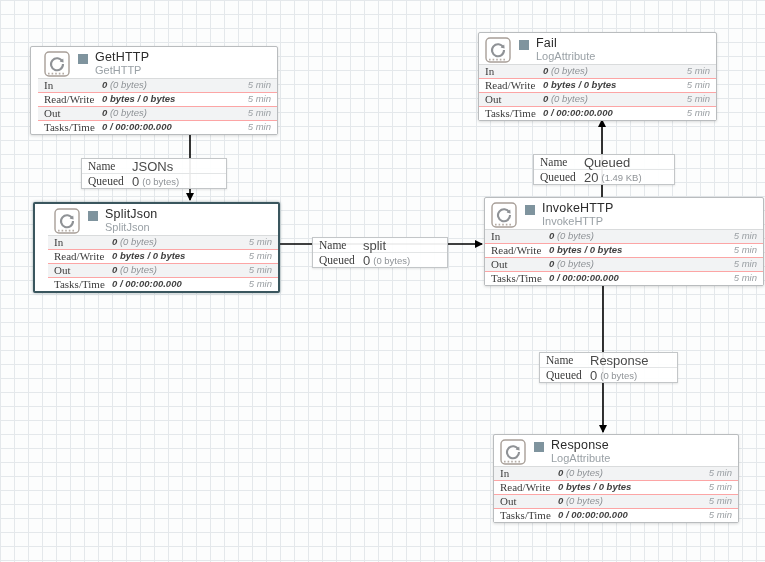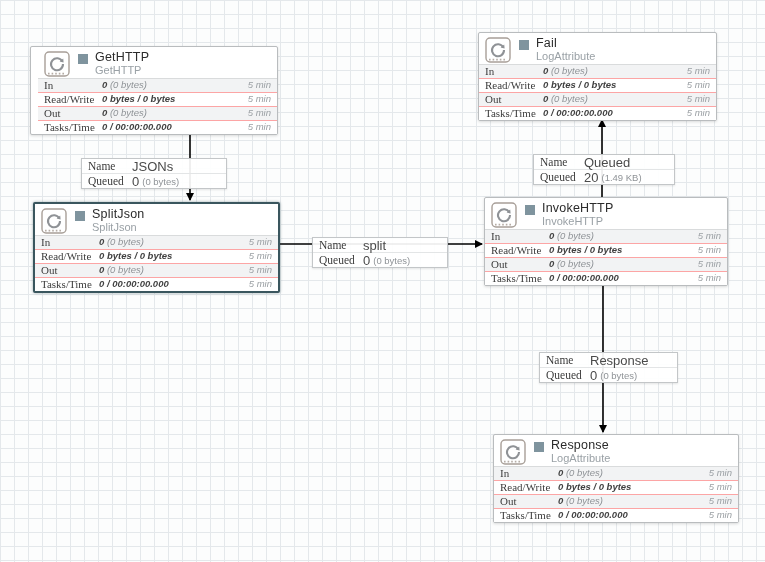--- a/index.html
+++ b/index.html
@@ -16,21 +16,21 @@
       linear-gradient(to bottom,#e4e8eb 1px,transparent 1px);
     background-size:14px 14px;
   }
   #edges{position:absolute;left:0;top:0;z-index:1;}
   .processor{
     position:absolute;z-index:2;background:#fff;
     border:1px solid #b9bcbe;border-radius:2px;
     box-shadow:0 1px 3px rgba(0,0,0,0.14);
     box-sizing:border-box;cursor:default;
   }
-  .processor.selected{border:2px solid #3a565e;box-shadow:0 0 3px rgba(58,86,94,0.5);}
+  .processor.selected{border:2px solid #3a565e;box-shadow:0 0 3px rgba(58,86,94,0.5);padding-left:13px;}
   .proc-header{display:flex;align-items:flex-start;padding:4px 6px 3px 6px;height:31px;box-sizing:border-box;}
   .proc-icon{flex:0 0 auto;width:26px;height:26px;}
   .state-square{flex:0 0 auto;width:10px;height:10px;background:#7f949e;margin:3px 0 0 8px;}
   .proc-titles{margin-left:7px;line-height:1.05;min-width:0;}
   .proc-title{font-size:12.5px;color:#2b2b2b;letter-spacing:0.2px;}
   .proc-type{font-size:11px;color:#9aa1a6;margin-top:1px;}
   .stat-rows{border-top:1px solid #d9dbdc;}
   .stat-row{display:flex;height:13px;padding:0 6px;font-size:9.5px;}
   .stat-row:nth-child(odd){background:#f2f3f4;}
   .stat-row:nth-child(even){background:#ffffff;}
@@ -174,21 +174,21 @@
     <span class="stat-value"><span>0</span> <span class="stat-extra">(0 bytes)</span></span>
     <span class="stat-window">5 min</span>
   </div>
           <div class="stat-row">
     <span class="stat-label">Tasks/Time</span>
     <span class="stat-value"><span>0 / 00:00:00.000</span> <span class="stat-extra"></span></span>
     <span class="stat-window">5 min</span>
   </div>
         </div>
   </div>
-      <div class="processor" style="left: 484px; top: 197px; width: 244px;">
+      <div class="processor" style="left: 484px; top: 197px; width: 280px;">
     <div class="proc-header">
       <svg class="proc-icon" viewBox="0 0 26 26" xmlns="http://www.w3.org/2000/svg">
         <rect x="1" y="1" width="24" height="24" rx="4" fill="#ffffff" stroke="#a89f98" stroke-width="1.4"></rect>
         <line x1="4" y1="22.6" x2="22" y2="22.6" stroke="#b5aca5" stroke-width="1.6" stroke-dasharray="1.6 2"></line>
         <path d="M 18.3 10.4 A 6 6 0 1 0 19 13" fill="none" stroke="#8f9296" stroke-width="2.1"></path>
         <path d="M 15.6 10.6 L 19.6 11.4 L 19.2 7.4 Z" fill="#8f9296"></path>
       </svg>
       <span class="state-square"></span>
       <span class="proc-titles">
         <div class="proc-title">InvokeHTTP</div>

